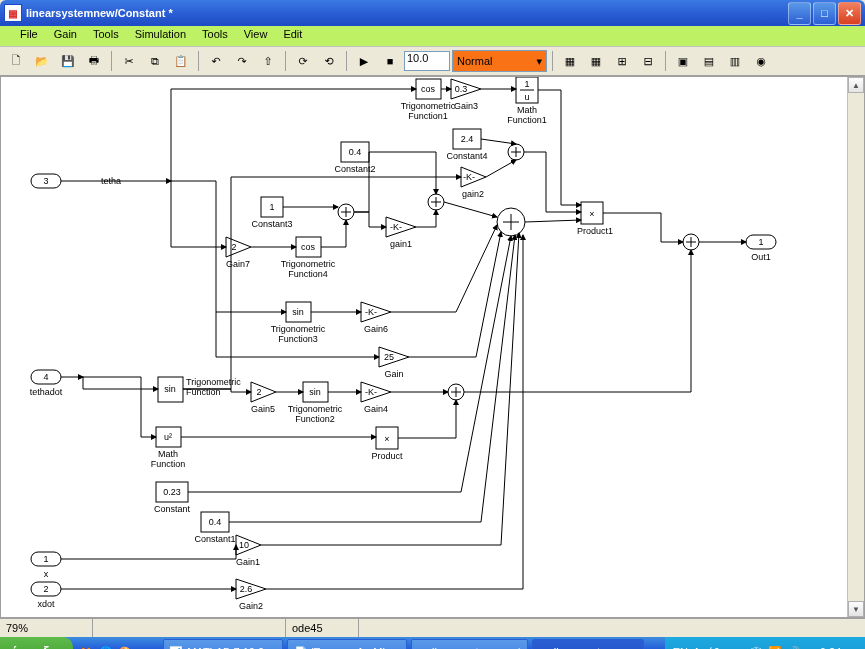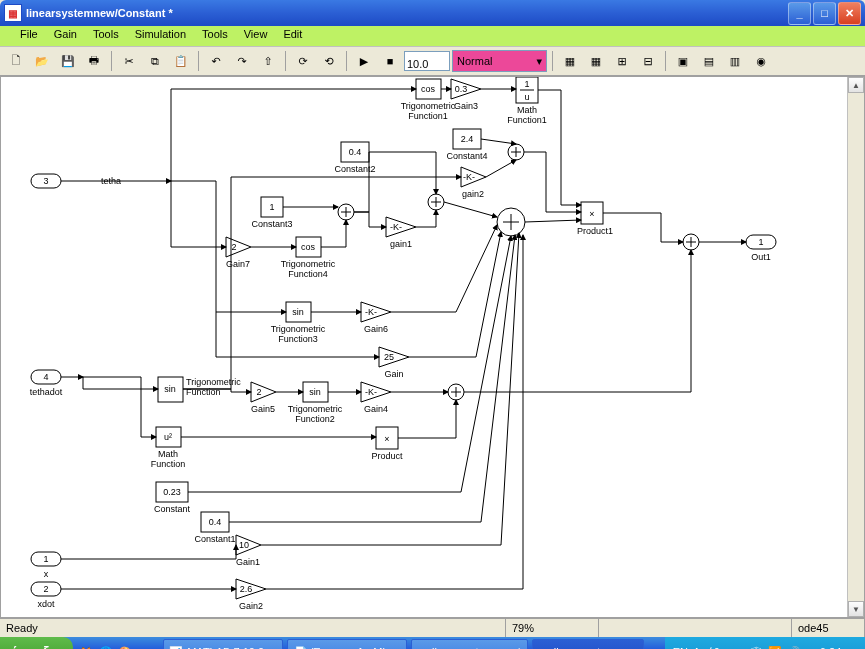--- a/index.html
+++ b/index.html
@@ -7,22 +7,22 @@
   .titlebar .icon{width:16px;height:16px;background:#fff;border:1px solid #1d4ac5;margin-right:4px;display:flex;align-items:center;justify-content:center;color:#d33;font-weight:bold;font-size:10px}
   .titlebar .spacer{flex:1}
   .winbtn{width:21px;height:21px;margin-left:2px;border-radius:3px;display:flex;align-items:center;justify-content:center;color:#fff;font-weight:bold;border:1px solid rgba(255,255,255,.4)}
   .winbtn.min,.winbtn.max{background:linear-gradient(#5a9ae8,#2b5fd4)}
   .winbtn.close{background:linear-gradient(#f08060,#d84020)}
   .menubar{background:#bef264;height:20px;display:flex;align-items:flex-start;padding:0 12px;border-bottom:1px solid #c0c0c0}
   .menubar span{padding:2px 8px;cursor:default}
   .toolbar{background:#ece9d8;height:28px;display:flex;align-items:center;padding:0 4px;border-bottom:1px solid #a0a0a0;gap:2px}
   .tbtn{width:22px;height:22px;display:flex;align-items:center;justify-content:center;border:1px solid transparent;border-radius:2px}
   .sep{width:1px;height:20px;background:#a0a0a0;margin:0 3px}
-  .stoptime{width:40px;height:18px;border:1px solid #7b9ebd;background:#fff;padding:0 2px;display:flex;align-items:flex-end}
-  .modesel{width:85px;height:20px;border:1px solid #7b9ebd;background:#ec4899;display:flex;align-items:center;padding:0 4px;justify-content:space-between}
+  .stoptime{width:40px;height:18px;border:1px solid #7b9ebd;background:#fff;padding:0 2px;display:flex;align-items:flex-start}
+  .modesel{width:85px;height:20px;border:1px solid #7b9ebd;background:#f97316;display:flex;align-items:center;padding:0 4px;justify-content:space-between}
   .canvas-wrap{position:relative;background:#fff;border:1px solid #a0a0a0;margin:0;height:540px;overflow:hidden}
   .vscroll{position:absolute;right:0;top:0;bottom:0;width:16px;background:#ece9d8;border-left:1px solid #c0c0c0}
   .vscroll .arrow{position:absolute;left:0;width:16px;height:16px;background:linear-gradient(#fdfdfd,#e3e3e3);border:1px solid #b0b0b0;box-sizing:border-box;display:flex;align-items:center;justify-content:center;font-size:8px;color:#555}
   .vscroll .arrow.top{top:0}.vscroll .arrow.bot{bottom:0}
   .statusbar{height:18px;background:#ece9d8;border-top:1px solid #a0a0a0;display:flex;align-items:center;font-size:11px}
   .statusbar .cell{border-right:1px solid #a0a0a0;padding:0 6px;height:100%;display:flex;align-items:center}
   .taskbar{height:30px;background:linear-gradient(#3c8cde,#245edb 40%,#245edb);display:flex;align-items:center;color:#fff}
   .startbtn{height:30px;background:linear-gradient(#5fbb4b,#3d9b2a);padding:0 16px 0 10px;display:flex;align-items:center;font-weight:bold;font-style:italic;border-radius:0 10px 10px 0;font-size:14px}
   .ql{display:flex;align-items:center;gap:4px;padding:0 6px}
   .ql span{width:16px;height:16px;display:flex;align-items:center;justify-content:center}
@@ -357,21 +357,20 @@
   <path class="wire" d="M602,136 L660,136 L660,165 L682,165" marker-end="url(#arr)"></path>
   <path class="wire" d="M698,165 L745,165" marker-end="url(#arr)"></path>
 </svg>
 <div class="vscroll">
   <div class="arrow top">▲</div>
   <div class="arrow bot">▼</div>
 </div>
 </div>
 
 <div class="statusbar">
-  <div class="cell" style="flex:1">Ready</div>
   <div class="cell" style="width:80px">79%</div>
   <div class="cell" style="width:180px"></div>
   <div class="cell" style="width:60px">ode45</div>
 </div>
 
 <div class="taskbar">
   <div class="startbtn">
       <span>έναρξη</span>
     </div>
   <div class="ql">

